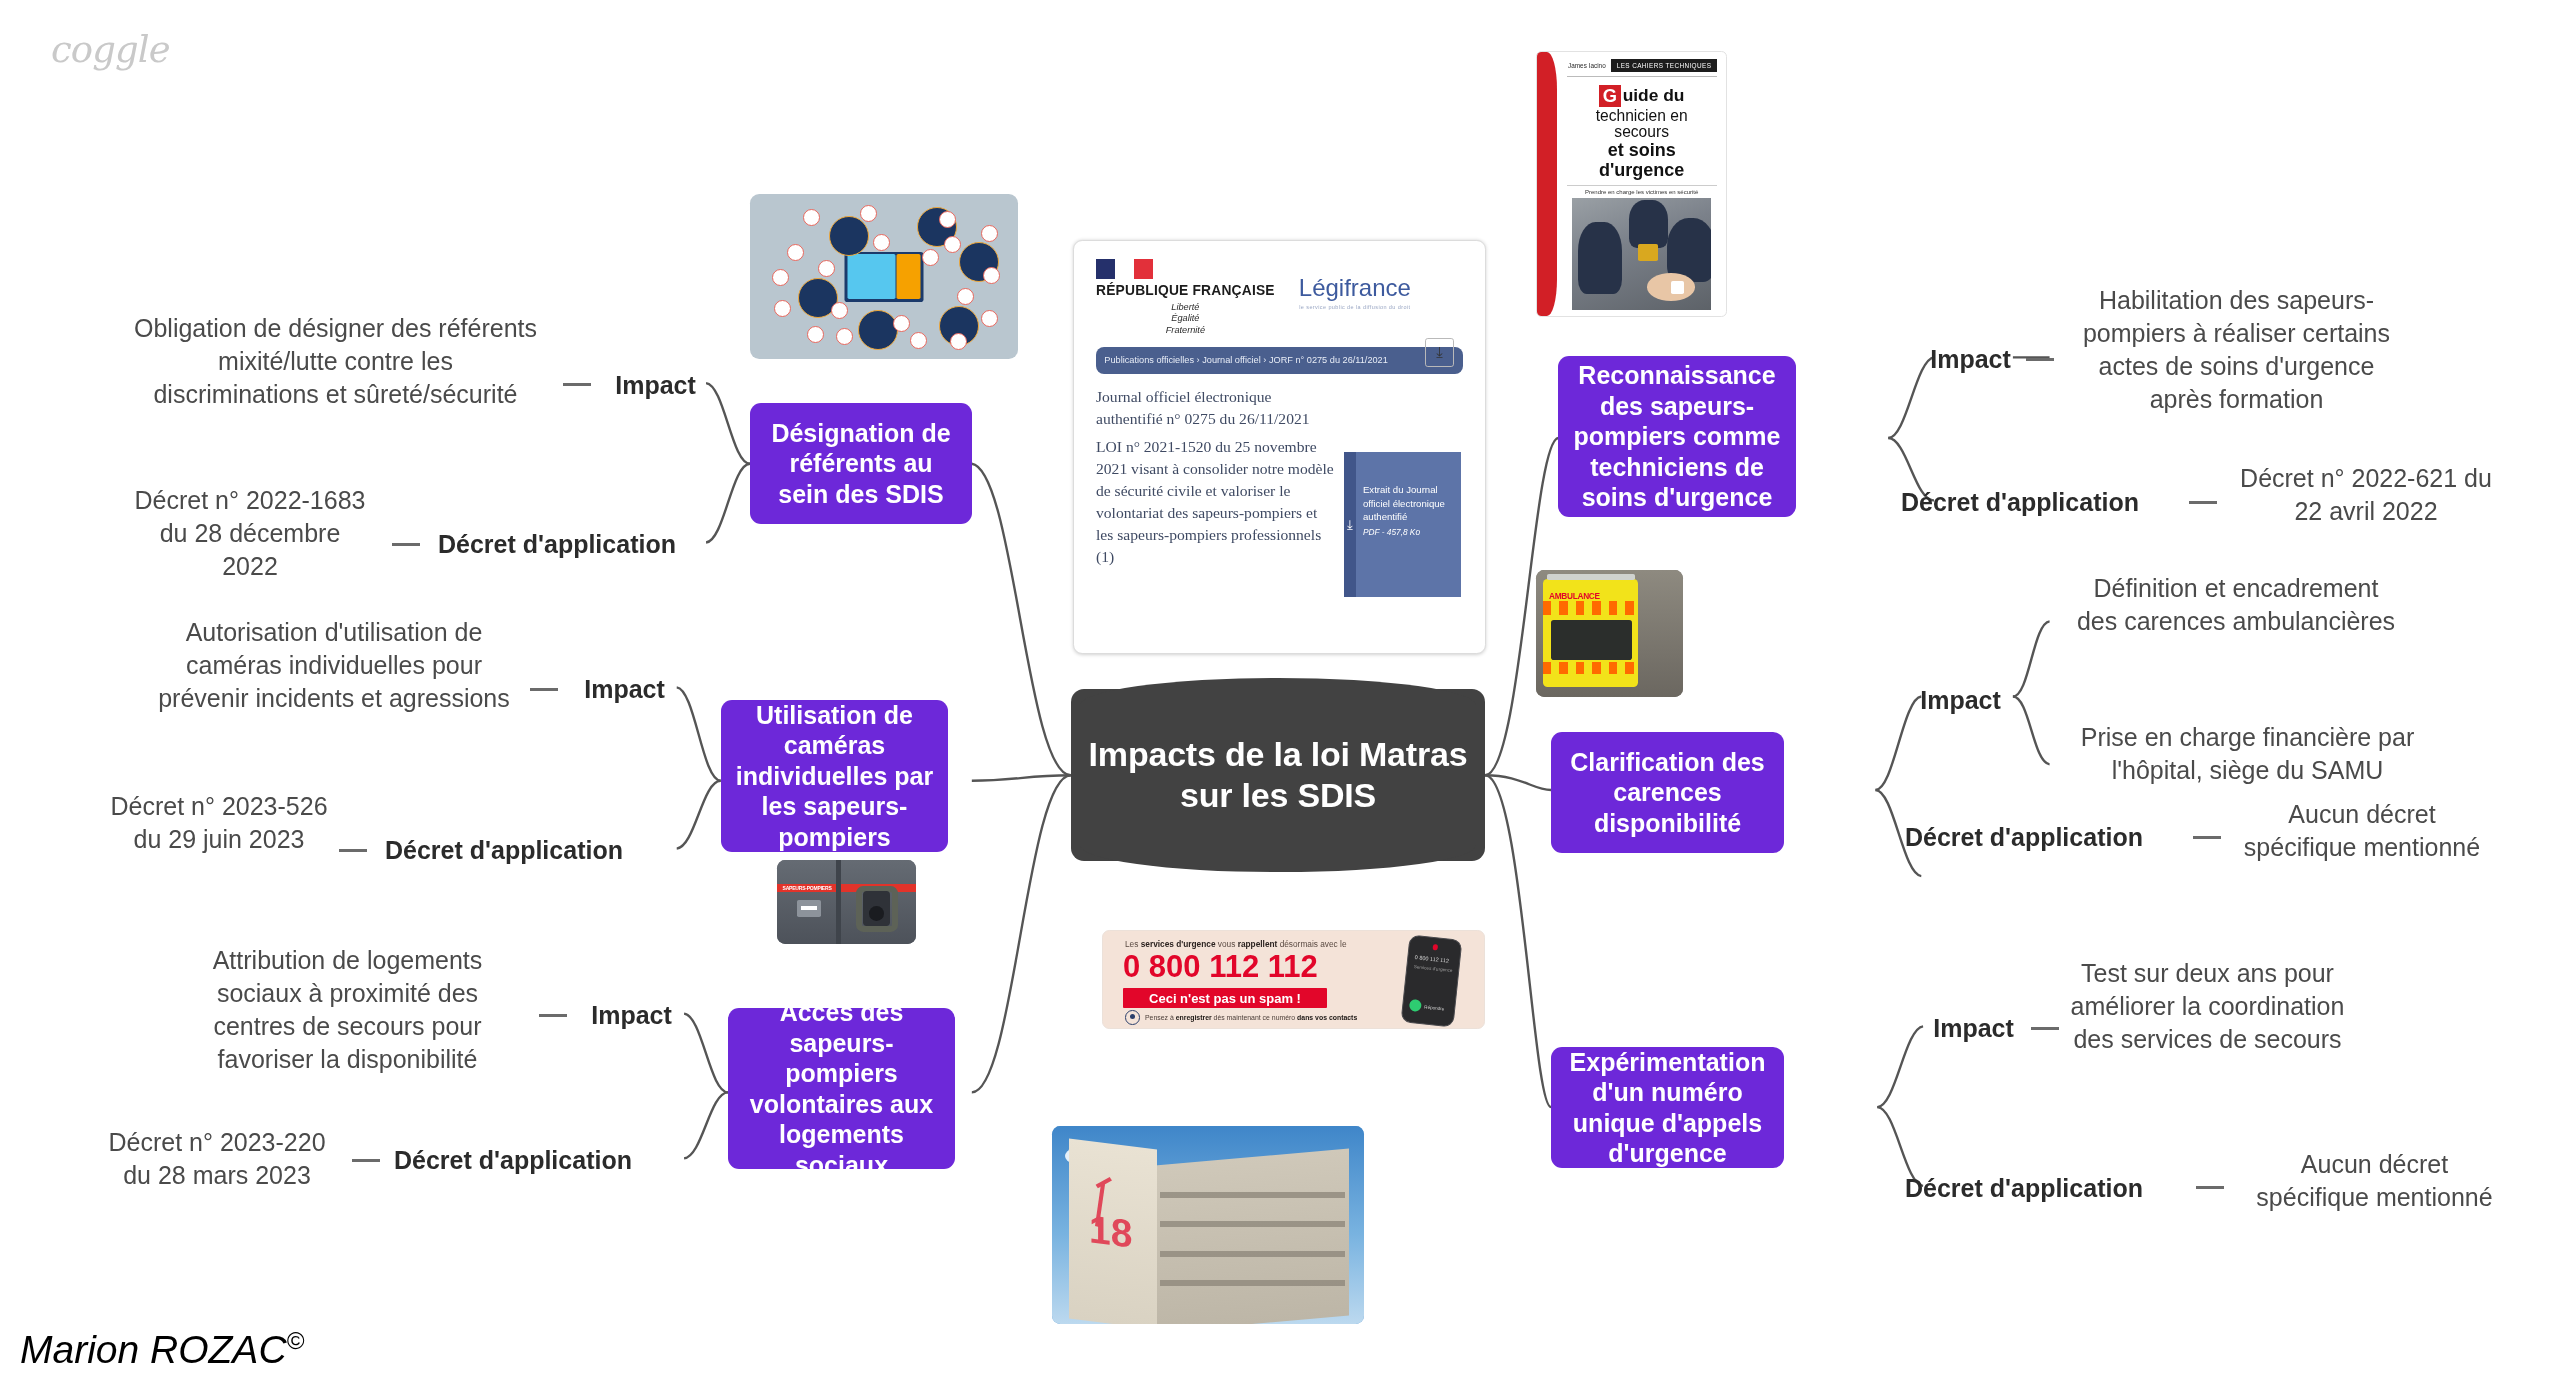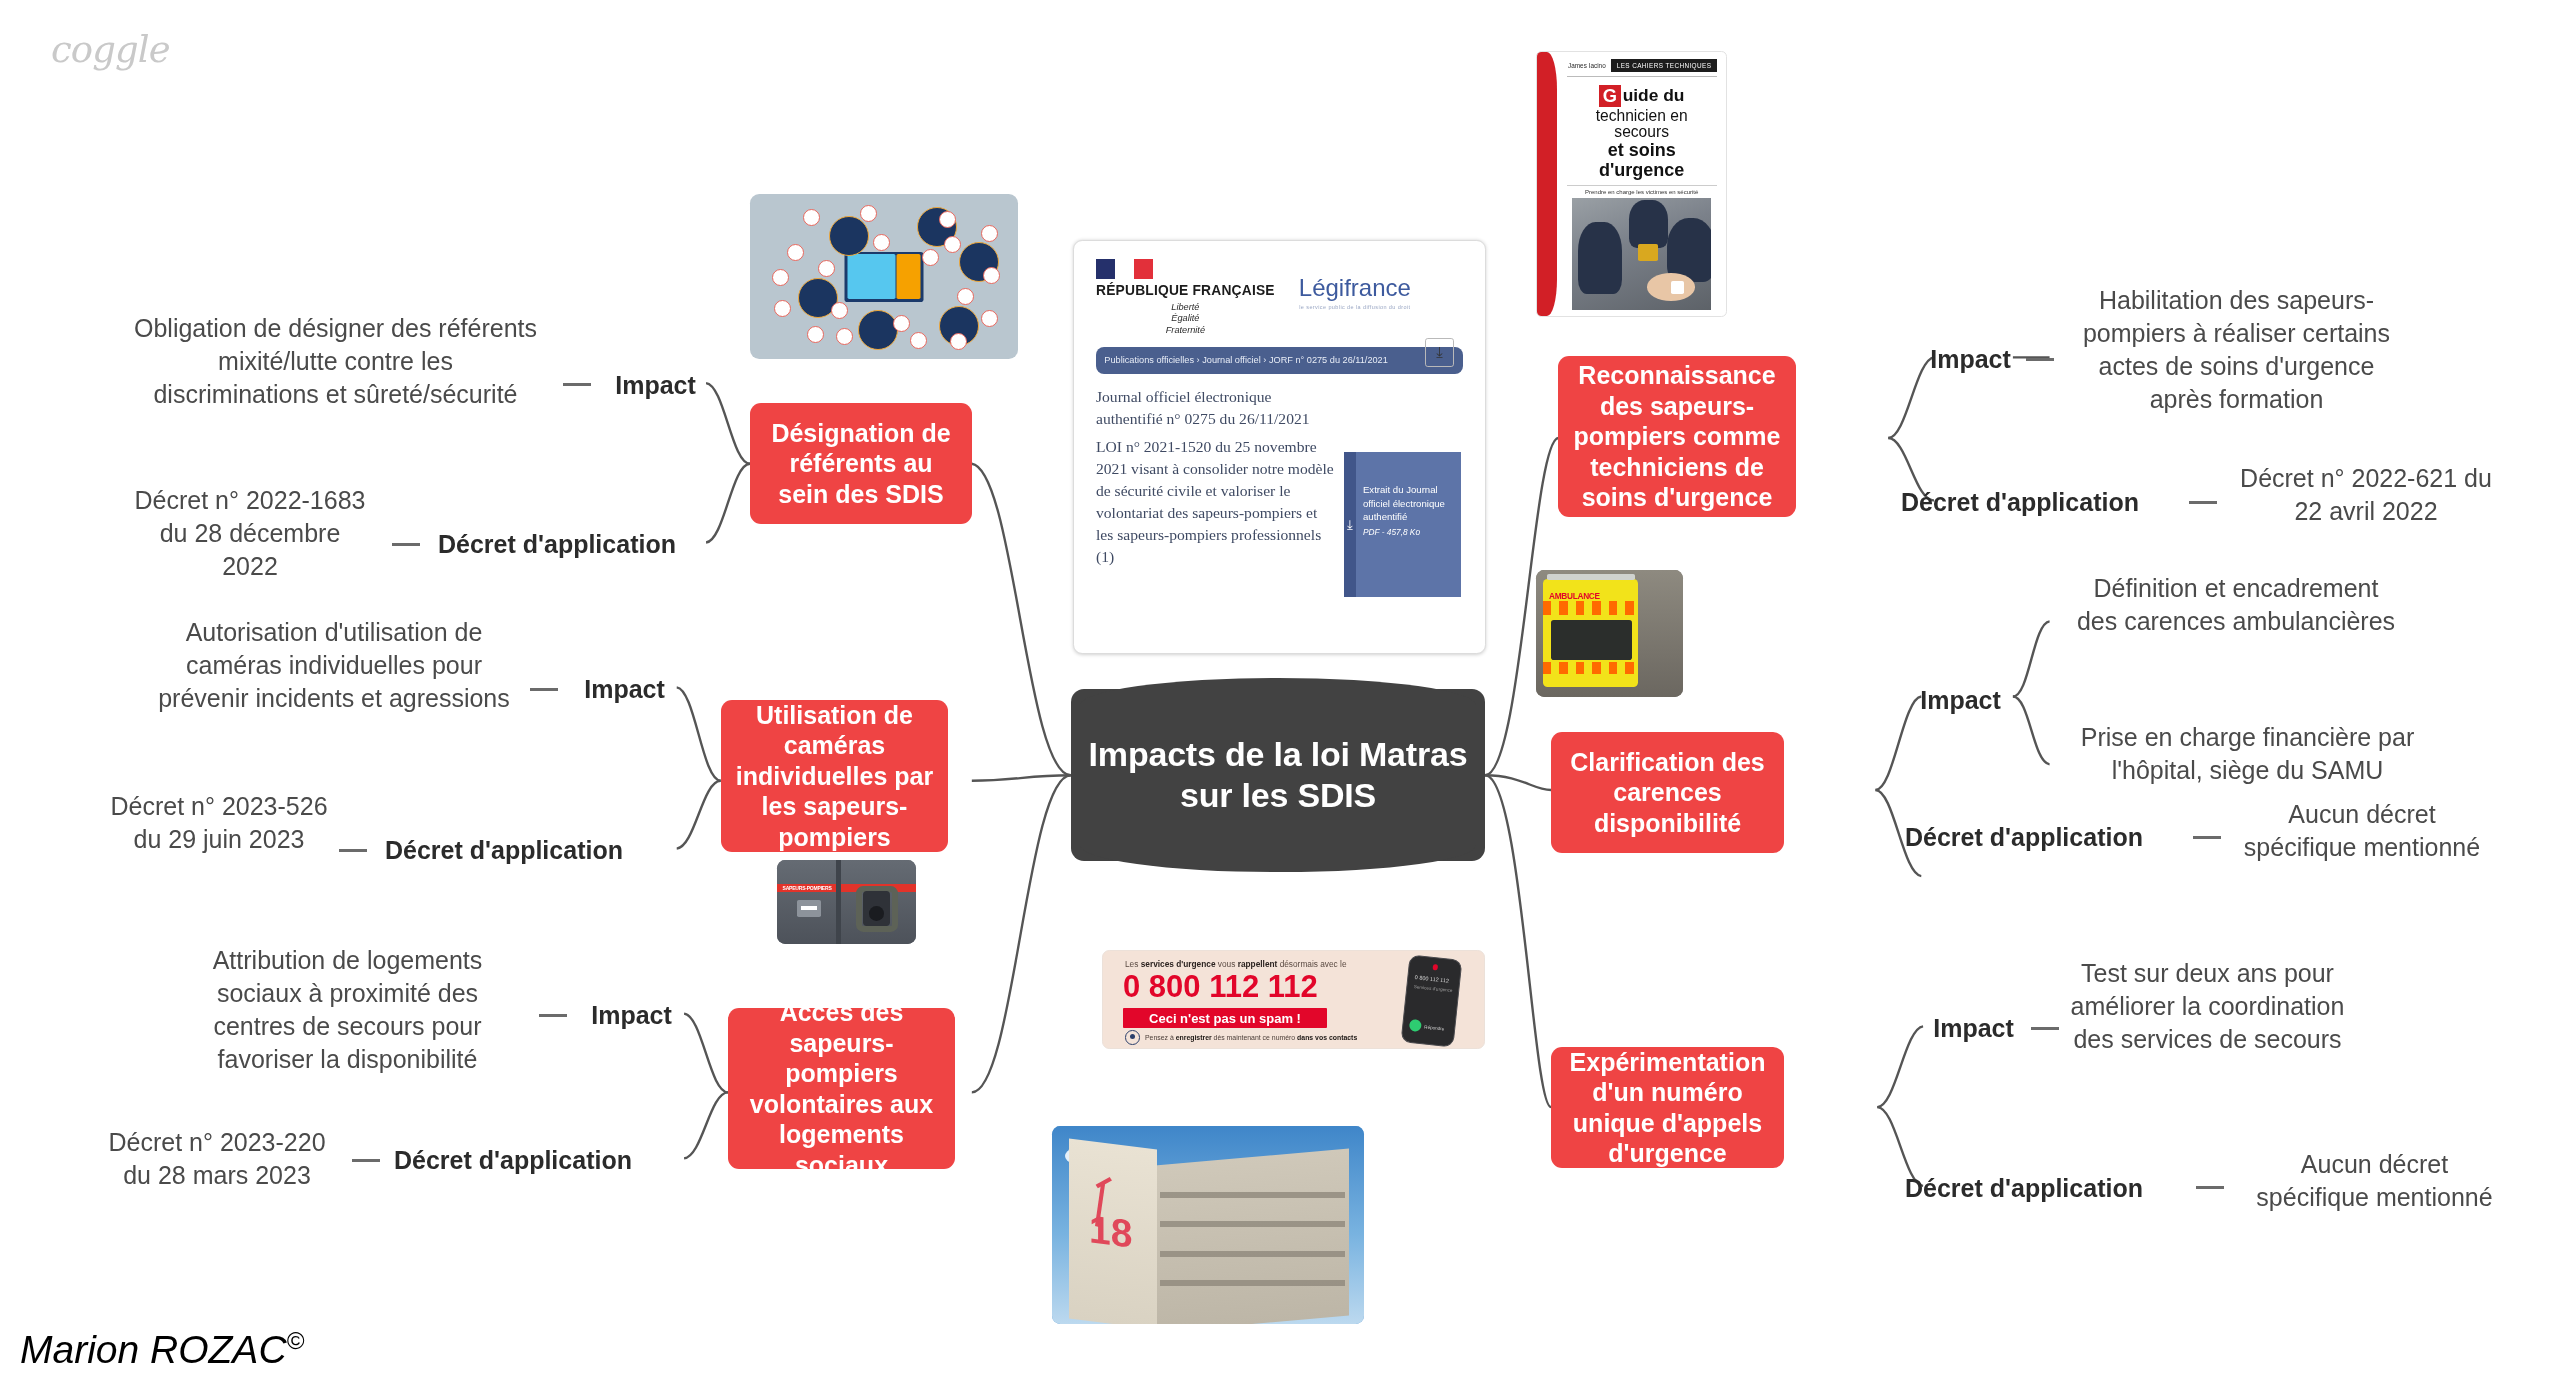--- a/index.html
+++ b/index.html
@@ -44,21 +44,21 @@
   }
   .central::after{
     content:""; position:absolute; left:9.2px; right:9.2px; bottom:-11px; height:27.5px;
     background:#424242; border-radius:50%/0 0 100% 100%;
   }
   .central span{ position:relative; z-index:2; }
 
   
   .topic {
     position:absolute;
-    background:#ef4444;
+    background:#6d28d9;
     border-radius:11px;
     color:#ffffff;
     display:flex; align-items:center; justify-content:center;
     text-align:center;
     font-size:25px; font-weight:bold; line-height:1.22;
     padding:9.2px 13px;
   }
 
   
   .leaf {
@@ -132,21 +132,21 @@
   .legi .pdfbox{
     position:absolute; right:24px; top:211px; width:117px; height:145px;
     background:#5d74a8; display:flex; color:#fff;
   }
   .legi .pdfbox .bar{ width:26px; background:#41568a; display:flex; align-items:center; justify-content:center; font-size:13px;}
   .legi .pdfbox .txt{ padding:31px 5.5px 0 7.3px; font-size:9.6px; line-height:1.42;}
   .legi .pdfbox .txt em{ display:block; font-style:italic; font-size:8.3px; margin-top:2.8px;}
 
   
   .banner{
-    position:absolute; left:1102px; top:950px; width:383px; height:99px;
+    position:absolute; left:1102px; top:930px; width:383px; height:99px;
     background:#f4e3d8; border-radius:7.3px; overflow:hidden;
     border:0.9px solid #ece1d9;
   }
   .banner .top{ position:absolute; left:22px; top:8.3px; font-size:8.3px; color:#5a4a42;}
   .banner .top b{ color:#2b2320; }
   .banner .num{
     position:absolute; left:20px; top:18.3px; font-size:31px; font-weight:bold; color:#e2062a;
     letter-spacing:0px;
   }
   .banner .spam{

